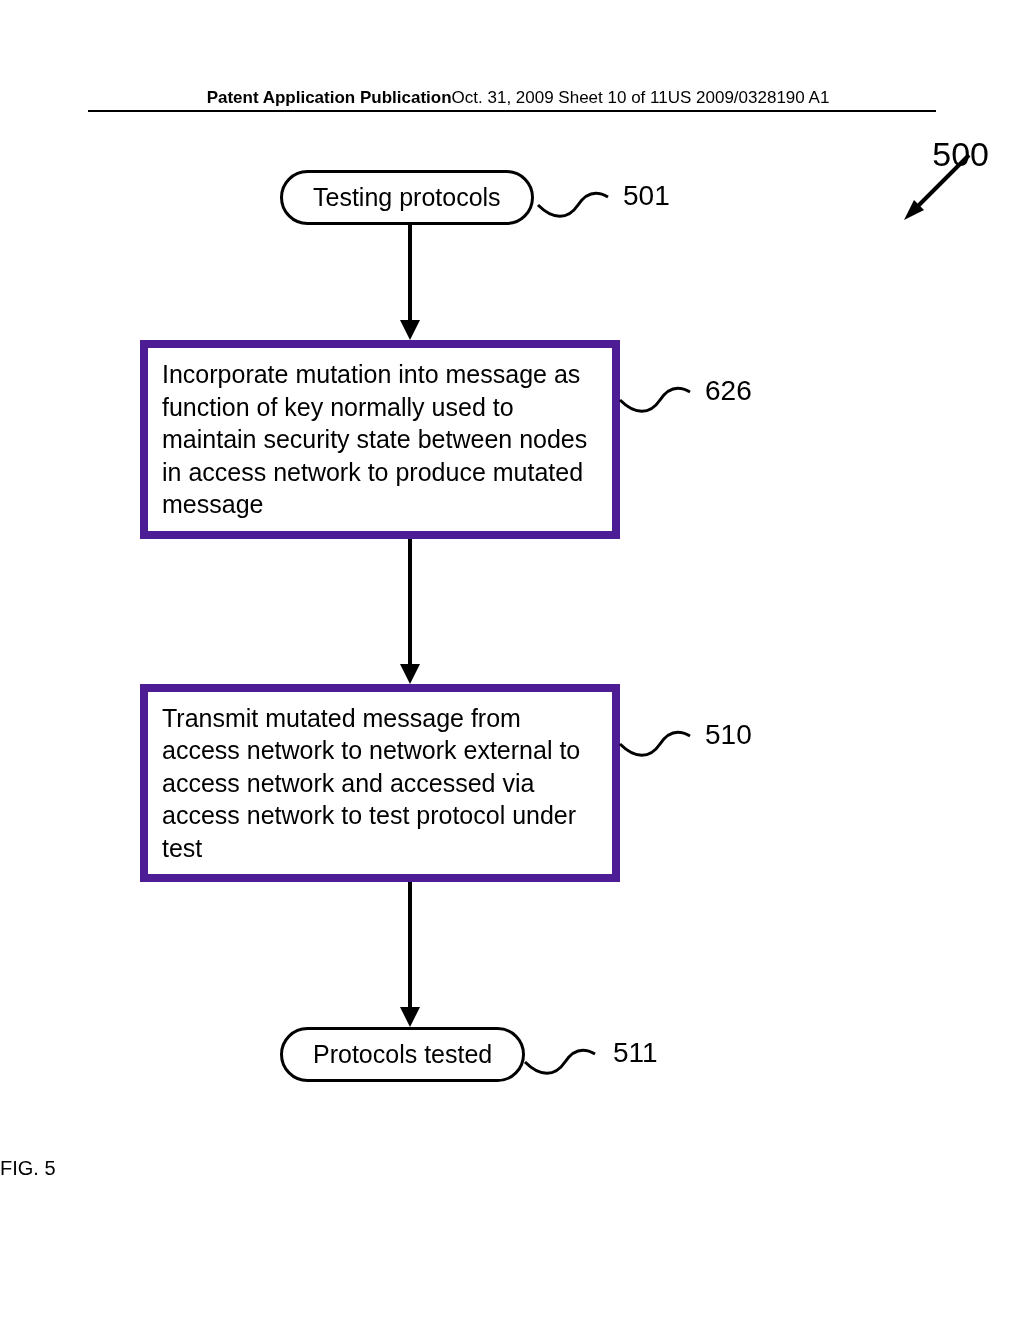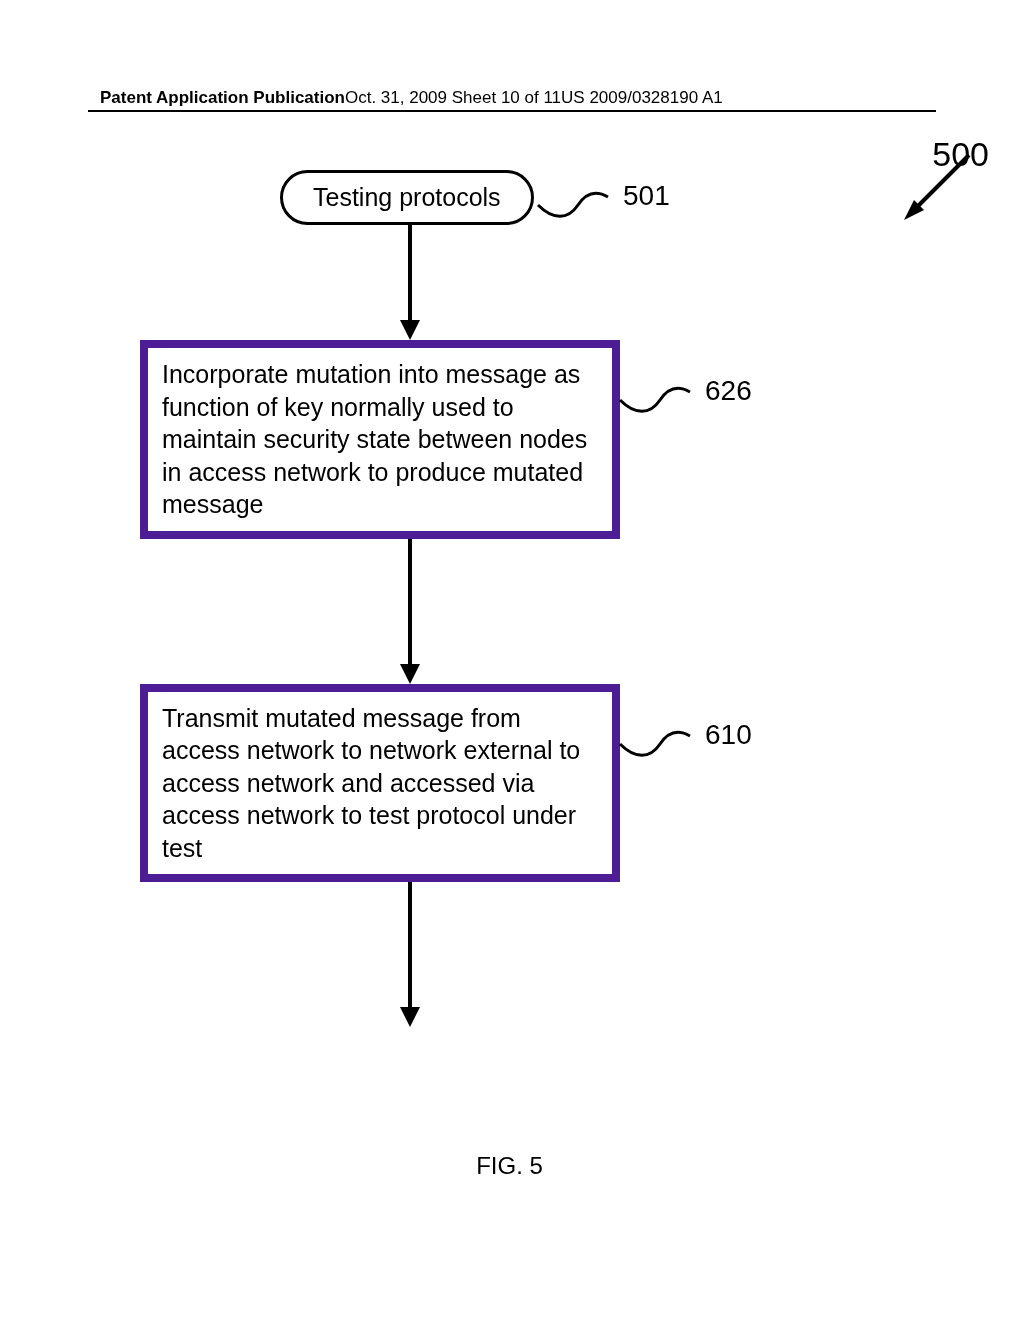--- a/index.html
+++ b/index.html
@@ -13,21 +13,21 @@
       width: 1024px;
       height: 1320px;
       position: relative;
     }
     .header {
       position: absolute;
       top: 88px;
       left: 0;
       right: 0;
       display: flex;
-      justify-content: flex-start;
+      justify-content: center;
       padding: 0 88px 0 100px;
       font-size: 17px;
     }
     .header-left {
       font-weight: bold;
     }
     .header-center {
       font-weight: normal;
     }
     .header-right {
@@ -101,22 +101,22 @@
       margin-bottom: 10px;
       position: absolute;
       top: -10px;
       right: -10px;
     }
     .fig-label {
       position: absolute;
       bottom: 140px;
       left: 0;
       right: 5px;
-      text-align: center;
-      font-size: 24px;
+      text-align: left;
+      font-size: 20px;
     }
     svg.connector {
       position: absolute;
       overflow: visible;
     }
   </style>
 </head>
 <body>
 
 <div class="header">
@@ -170,26 +170,35 @@
     </svg>
   </div>
 
   <div class="node-row">
     <div class="process node-510">
       <span>Transmit mutated message from access network to network external to access network and accessed via access network to test protocol under test</span>
     </div>
     <svg class="connector" style="left:480px; top:40px;" width="75" height="40">
       <path d="M 0 20 C 15 35, 30 35, 40 20 C 48 8, 58 5, 70 12" stroke="#000" stroke-width="3" fill="none"></path>
     </svg>
-    <span class="label" style="position:absolute; left:557px; top:35px;">610</span>
+    <span class="label" style="position:absolute; left:557px; top:35px;">510</span>
   </div>
 
   <div class="arrow-container" style="height:145px;">
     <svg class="connector" style="left:260px; top:0;" width="20" height="145">
       <line x1="10" y1="0" x2="10" y2="130" stroke="#000" stroke-width="4"></line>
       <polygon points="10,145 0,125 20,125" fill="#000"></polygon>
     </svg>
   </div>
 
+  <div class="node-row">
+    <div class="terminator node-511">
+      <span>Protocols tested</span>
+    </div>
+    <svg class="connector" style="left:385px; top:15px;" width="75" height="40">
+      <path d="M 0 20 C 15 35, 30 35, 40 20 C 48 8, 58 5, 70 12" stroke="#000" stroke-width="3" fill="none"></path>
+    </svg>
+    <span class="label" style="position:absolute; left:465px; top:10px;">511</span>
+  </div>
 
 </div>
 
 <div class="fig-label">FIG. 5</div>
 
 </body></html>

